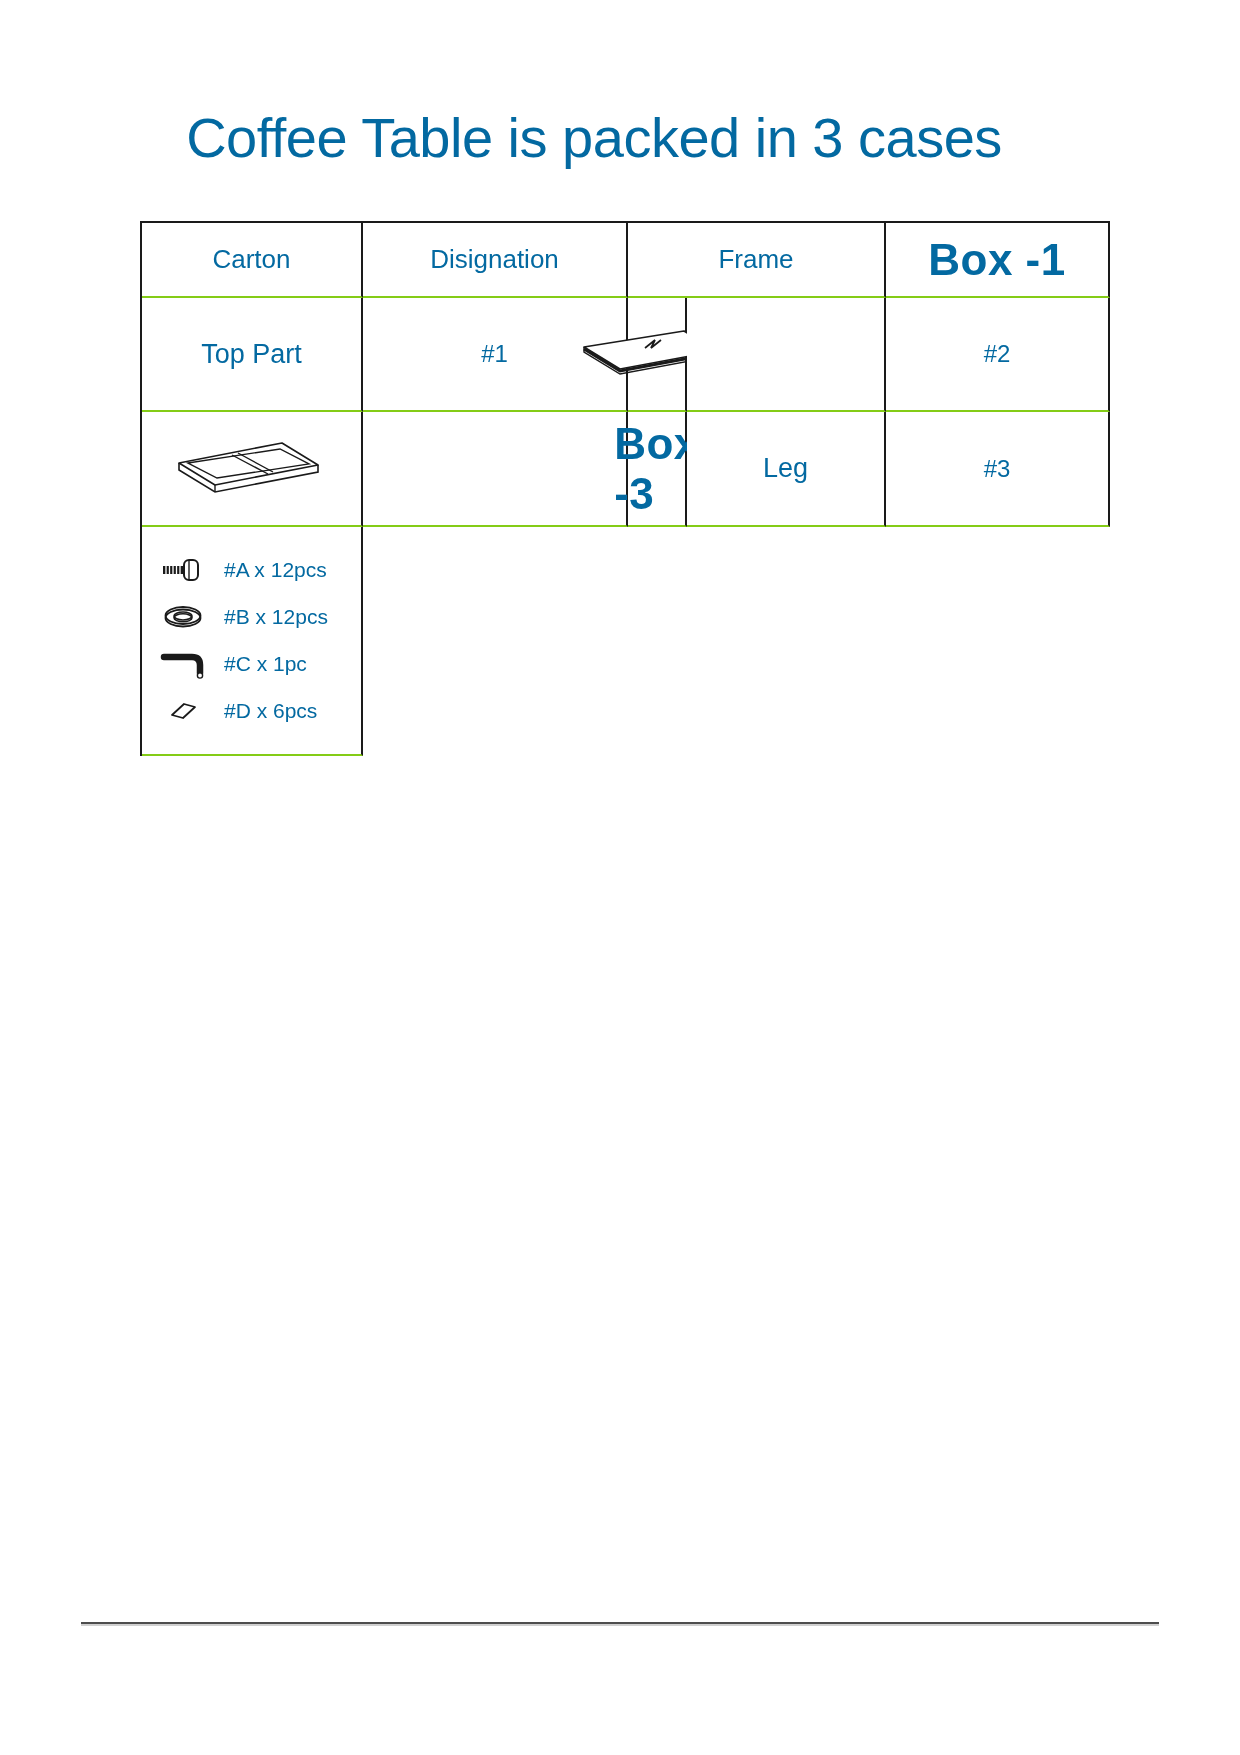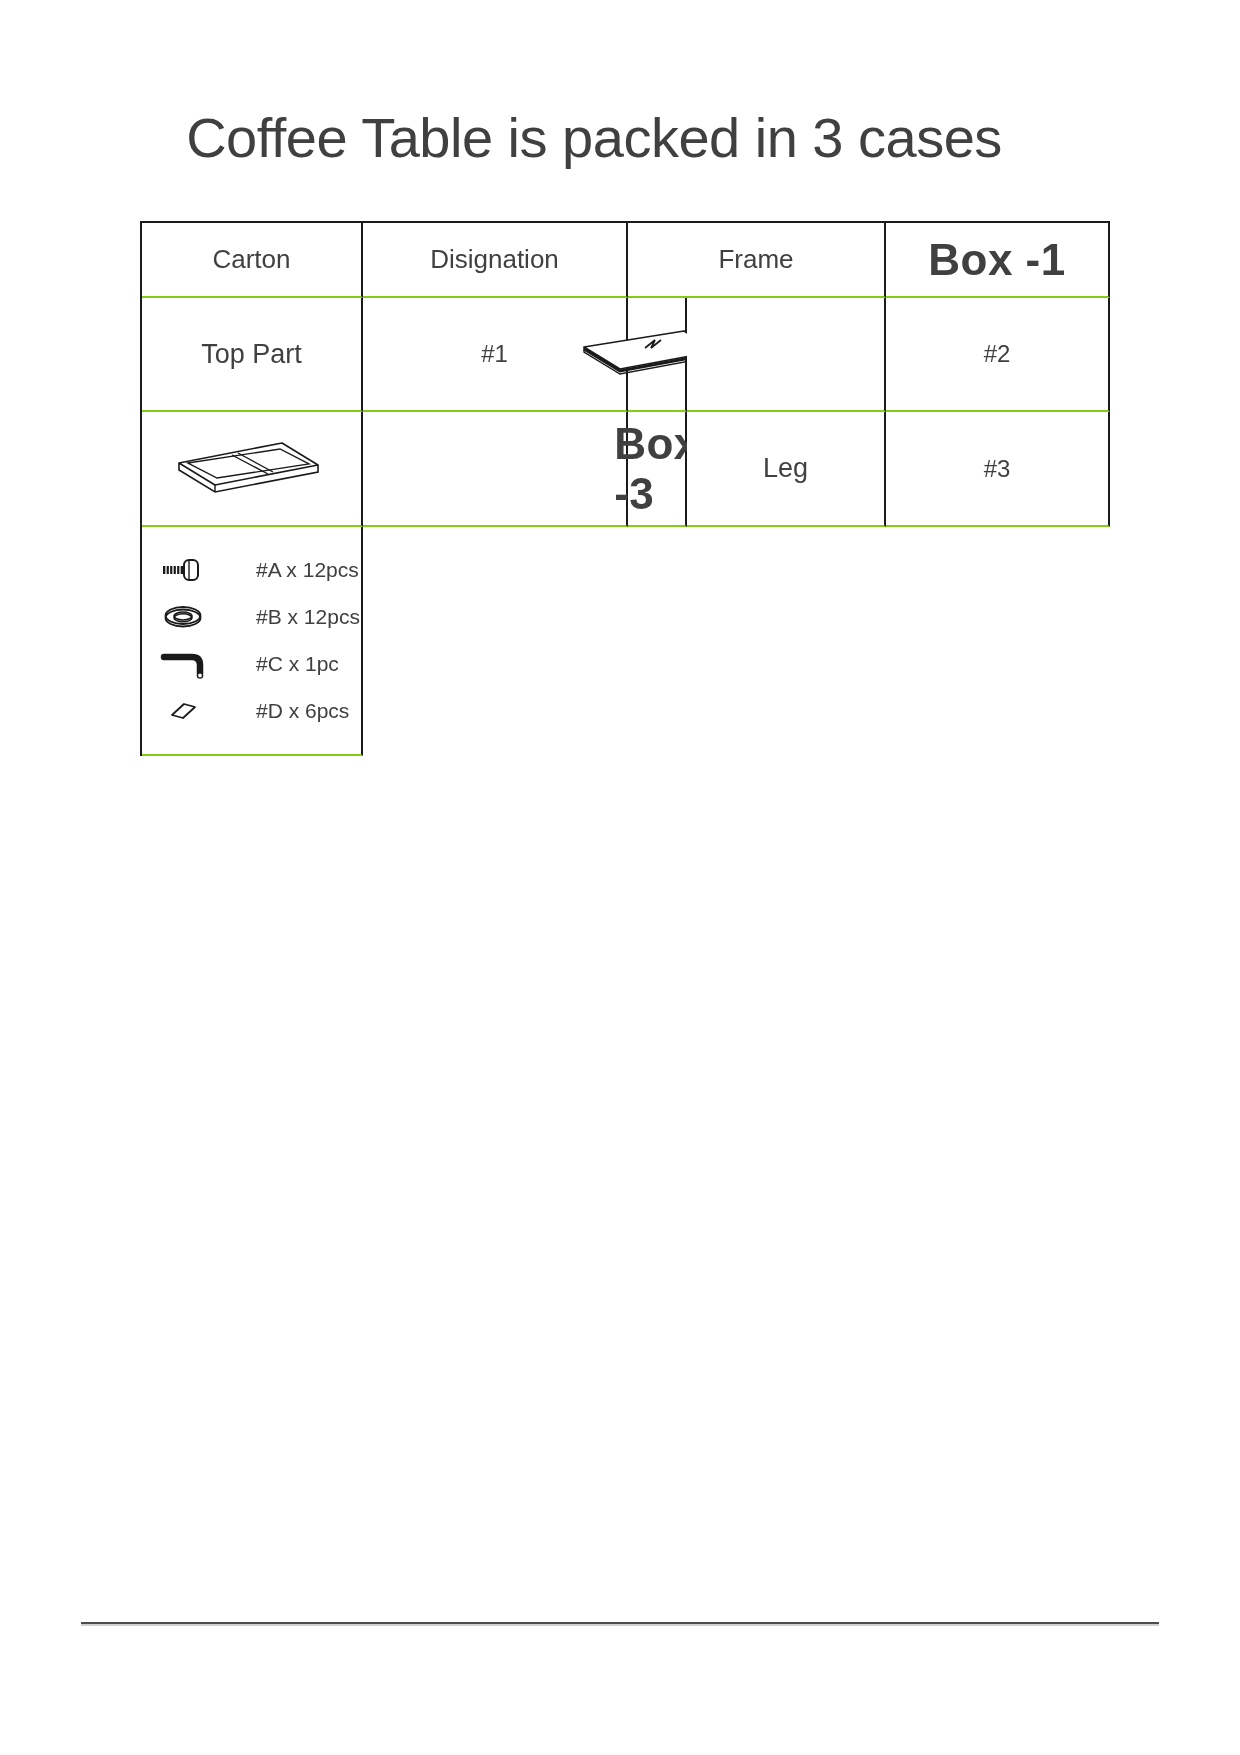--- a/index.html
+++ b/index.html
@@ -2,21 +2,21 @@
 <html><head>
 <meta charset="utf-8">
 <style>
   html, body { margin: 0; padding: 0; background: #ffffff; }
   .page {
     position: relative;
     width: 1240px;
     height: 1662px;
     background: #ffffff;
     font-family: "Liberation Sans", sans-serif;
-    color: #404040;
+    color: #0369a1;
     overflow: hidden;
   }
   .doc-title {
     position: absolute;
     top: 103px;
     left: 0;
     width: 1188px;
     text-align: center;
     font-size: 56px;
     font-weight: 400;
@@ -62,21 +62,21 @@
     gap: 17px;
     padding-left: 12px;
   }
   .hw-item { display: flex; align-items: center; height: 30px; }
   .hw-icon {
     width: 58px;
     display: flex;
     align-items: center;
     justify-content: center;
   }
-  .hw-label { font-size: 21px; margin-left: 44px; white-space: nowrap; }
+  .hw-label { font-size: 21px; margin-left: 12px; white-space: nowrap; }
   svg { display: block; }
   .footer-rule {
     position: absolute;
     left: 81px;
     top: 1622px;
     width: 1078px;
     height: 2px;
     background: #4d4d4d;
     box-shadow: 0 2px 0 rgba(170,170,170,0.55);
   }

